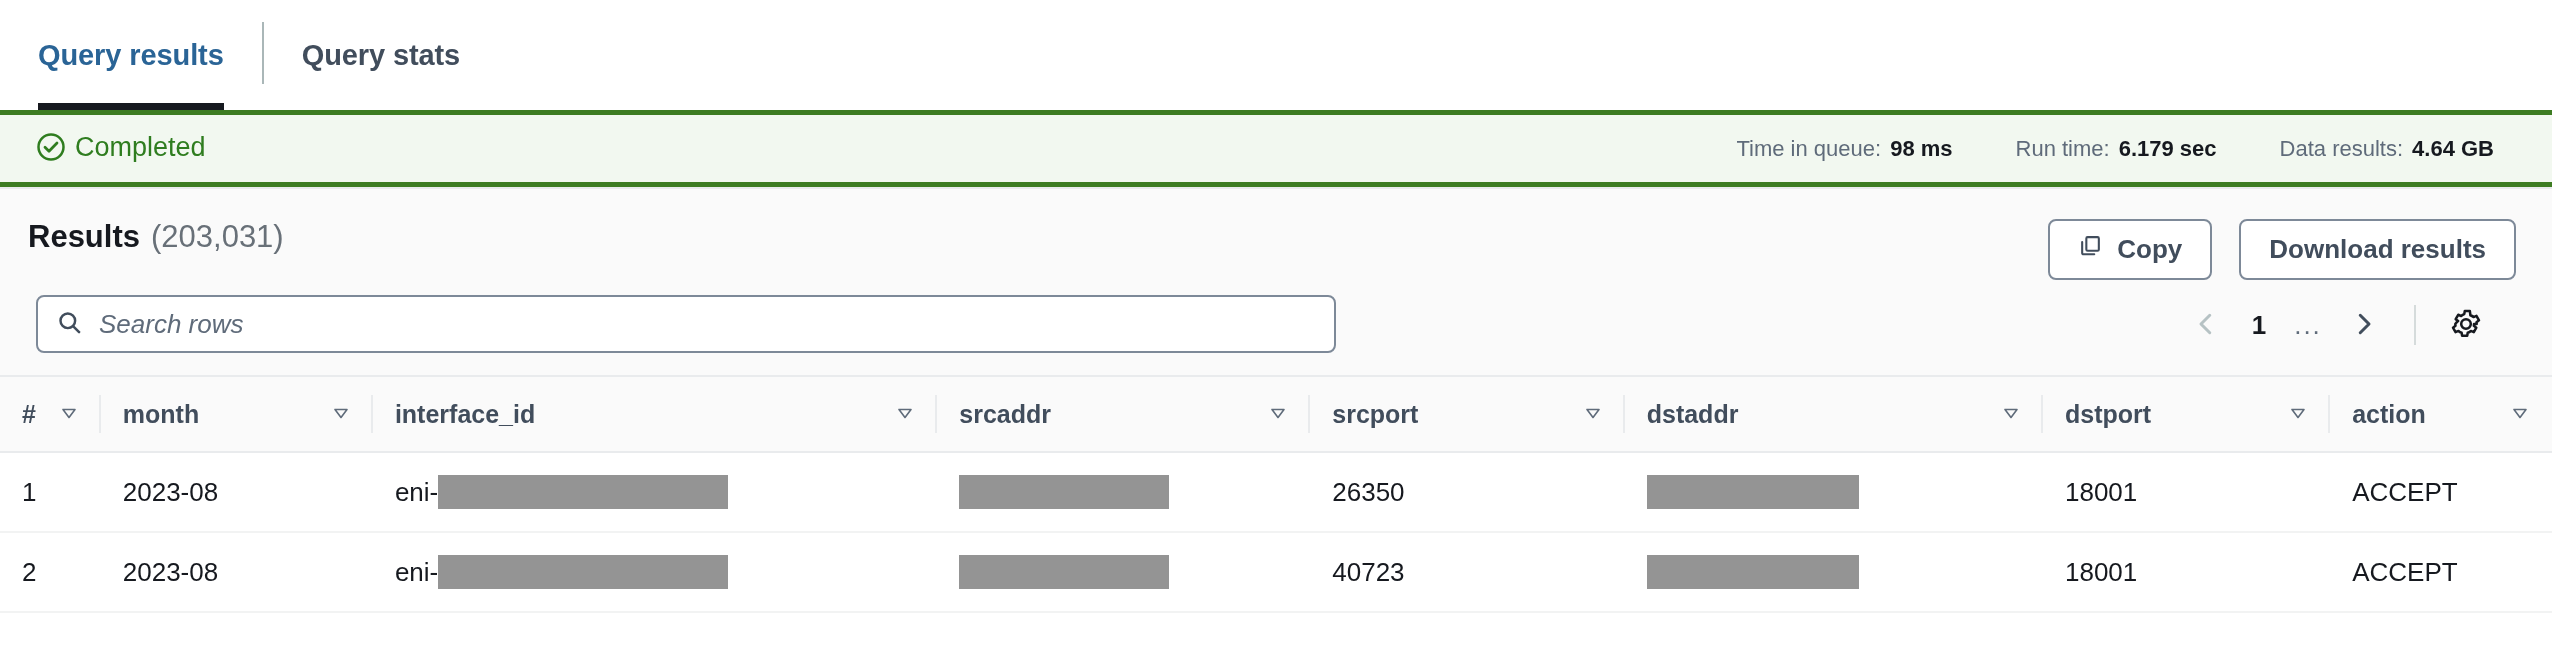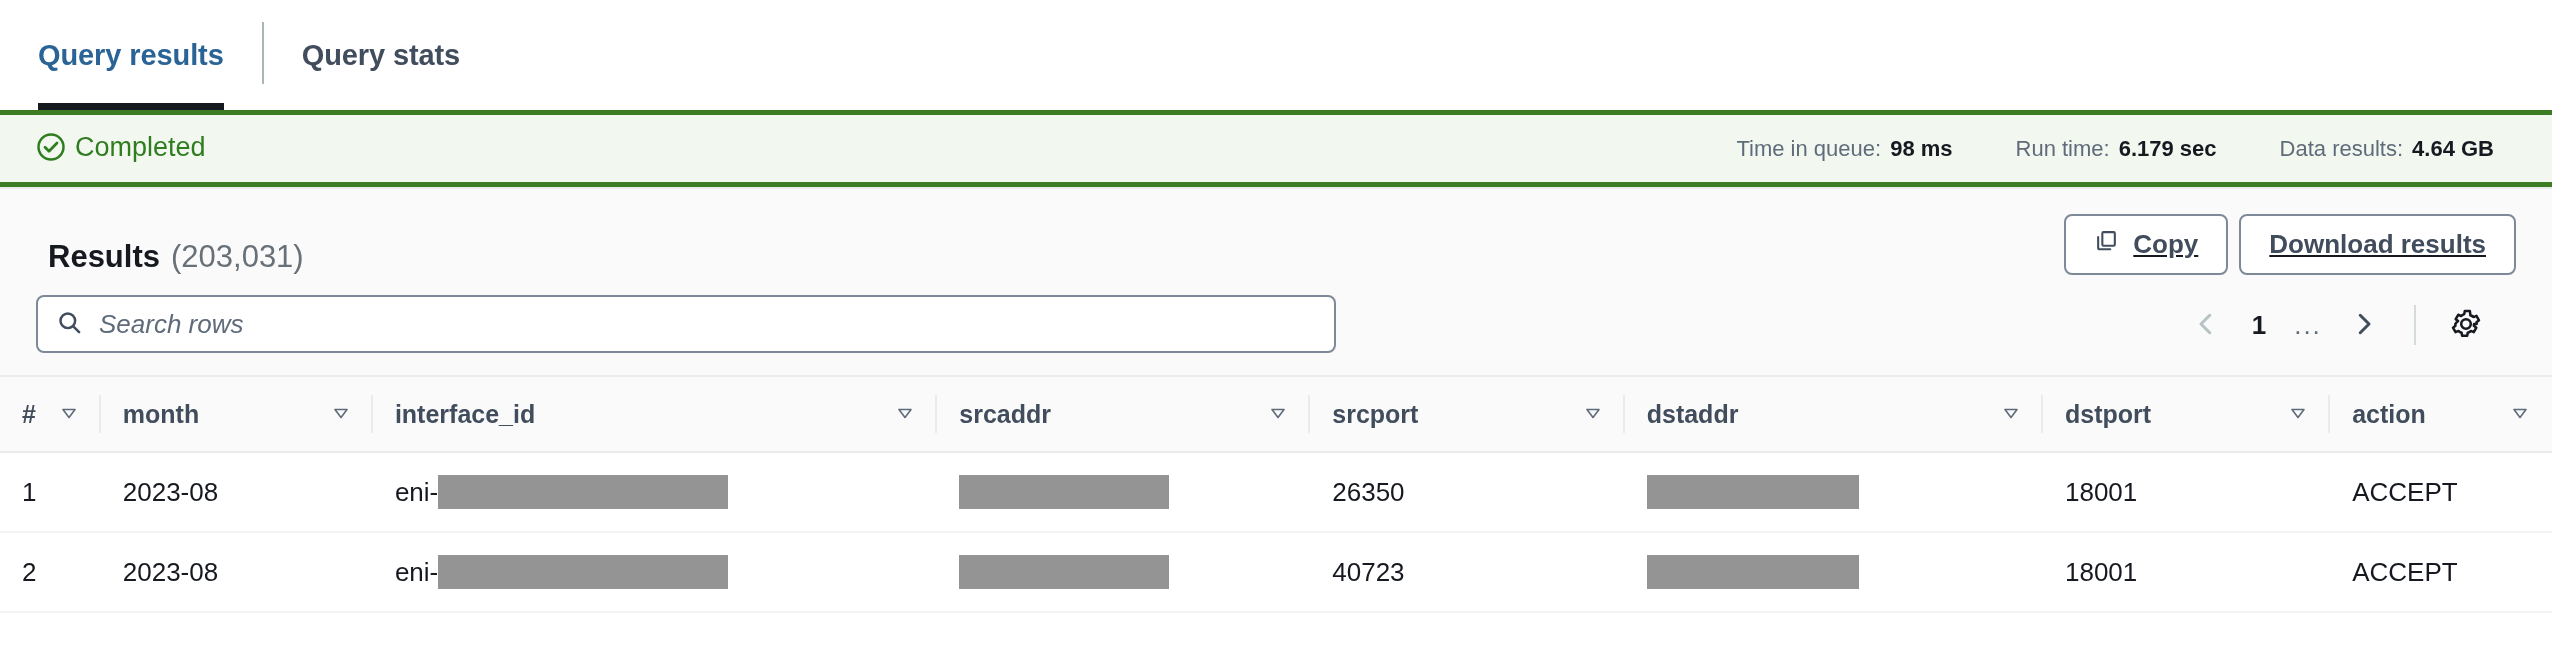--- a/index.html
+++ b/index.html
@@ -80,27 +80,27 @@
   .metric .m-label { color: #5f6b7a; }
   .metric .m-value { color: #16191f; font-weight: bold; margin-left: 9px; }
 
   
   .panel {
     background: #fafafa;
     border-top: 2px solid #e9ebed;
   }
   .panel-head {
     display: flex;
-    align-items: flex-end;
-    padding: 30px 36px 0 48px;
+    align-items: flex-start;
+    padding: 30px 36px 0 28px;
     height: 86px;
   }
   .results-title { font-size: 31px; font-weight: bold; color: #16191f; }
   .results-count { font-size: 31px; color: #687078; margin-left: 11px; font-weight: normal; }
-  .panel-actions { margin-left: auto; display: flex; gap: 11px; text-decoration: underline; }
+  .panel-actions { margin-left: auto; display: flex; gap: 27px; }
   .btn {
     height: 61px;
     min-width: 100px;
     border: 2px solid #7d8998;
     border-radius: 8px;
     background: #ffffff;
     color: #414d5c;
     font-size: 26px;
     font-weight: bold;
     font-family: "Liberation Sans", sans-serif;

